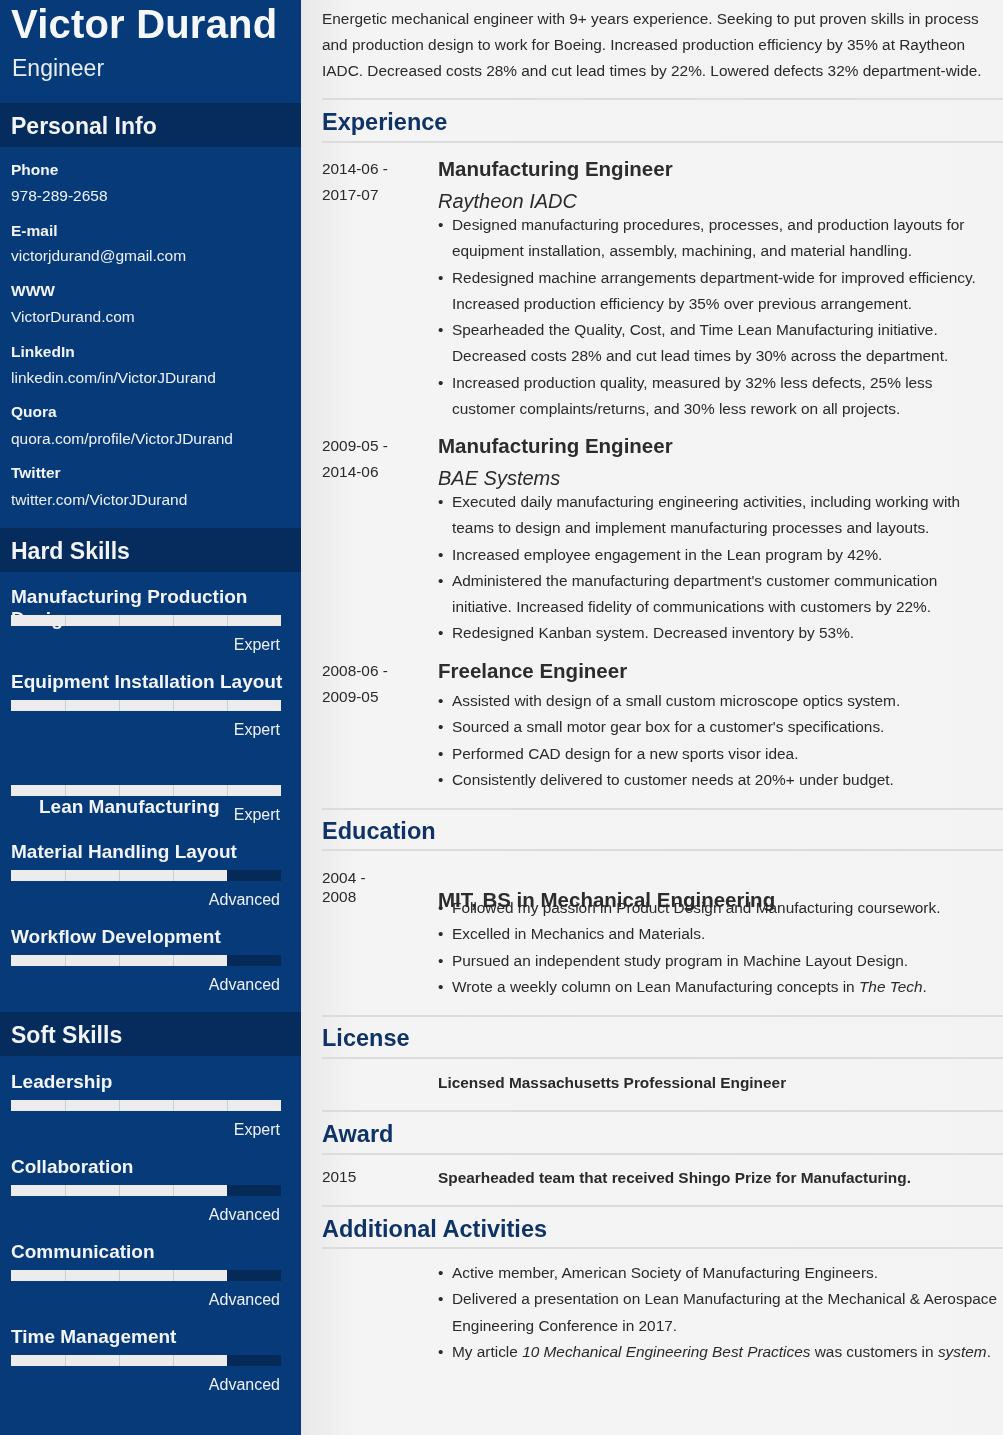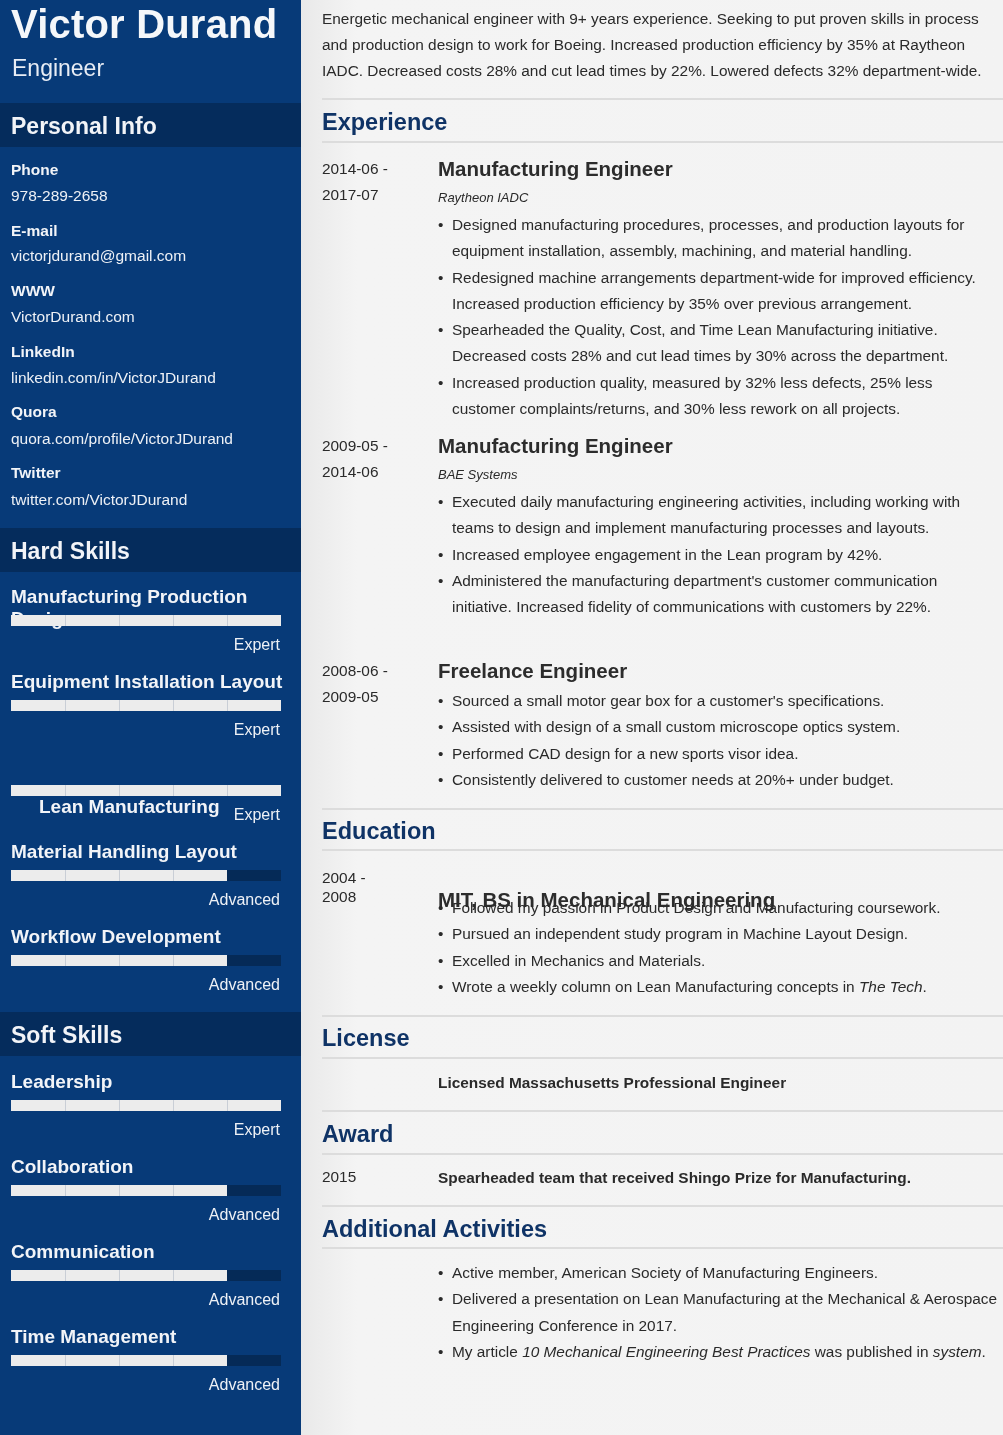--- a/index.html
+++ b/index.html
@@ -23,21 +23,21 @@
   .skill-fill { position: absolute; left: 0; top: 0; height: 11px; background: #ececec; }
   .skill-seg { position: absolute; top: 0; width: 1px; height: 11px; background: #c9ced6; }
   .skill-level { position: absolute; right: 21px; font-size: 16px; color: #eef1f6; text-align: right; }
 
   .summary { position: absolute; left: 21px; top: 6px; width: 676px; font-size: 15.4px; line-height: 26px; color: #2a2a2a; }
   .hr { position: absolute; left: 21px; width: 681px; height: 2px; background: #dcdcdc; }
   .sec-title { position: absolute; left: 21px; font-size: 23.5px; font-weight: bold; color: #0f3366; }
 
   .date { position: absolute; left: 21px; font-size: 15.4px; line-height: 26px; color: #2a2a2a; }
   .job-title { position: absolute; left: 137px; font-size: 20.5px; font-weight: bold; color: #2c2c2c; }
-  .company { position: absolute; left: 137px; font-size: 13px; font-style: italic; color: #2a2a2a; }
+  .company { position: absolute; left: 137px; font-size: 20px; font-style: italic; color: #2a2a2a; }
   .bullets { position: absolute; left: 137px; width: 560px; list-style: none; }
   .bullets li { position: relative; padding-left: 14px; font-size: 15.4px; line-height: 26.3px; color: #2a2a2a; }
   .bullets li::before { content: "•"; position: absolute; left: 0; top: 0; }
   .plain { position: absolute; left: 137px; font-size: 15.4px; font-weight: bold; color: #2a2a2a; }
   i { font-style: italic; }
 </style>
 </head>
 <body>
 
 <div class="sidebar">
@@ -202,47 +202,48 @@
 
   <div>
     <div class="date" style="top:433px">2009-05 -</div>
     <div class="date" style="top:459px">2014-06</div>
     <div class="job-title" style="top:434px">Manufacturing Engineer</div>
     <div class="company" style="top:467px">BAE Systems</div>
     <ul class="bullets" style="top:489px">
       <li>Executed daily manufacturing engineering activities, including working with teams to design and implement manufacturing processes and layouts.</li>
       <li>Increased employee engagement in the Lean program by 42%.</li>
       <li>Administered the manufacturing department's customer communication initiative. Increased fidelity of communications with customers by 22%.</li>
+      <li>Redesigned Kanban system. Decreased inventory by 53%.</li>
     </ul>
   </div>
 
   <div>
     <div class="date" style="top:658px">2008-06 -</div>
     <div class="date" style="top:684px">2009-05</div>
     <div class="job-title" style="top:659px">Freelance Engineer</div>
     <ul class="bullets" style="top:688px">
+      <li>Assisted with design of a small custom microscope optics system.</li>
       <li>Sourced a small motor gear box for a customer's specifications.</li>
-      <li>Assisted with design of a small custom microscope optics system.</li>
       <li>Performed CAD design for a new sports visor idea.</li>
       <li>Consistently delivered to customer needs at 20%+ under budget.</li>
     </ul>
   </div>
 
   <div class="hr" style="top:808px"></div>
 
   <div class="sec-title" style="top:818px">Education</div>
   <div class="hr" style="top:849px"></div>
   <div>
     <div class="date" style="top:865px">2004 -</div>
     <div class="date" style="top:884px">2008</div>
     <div class="job-title" style="top:888px">MIT, BS in Mechanical Engineering</div>
     <ul class="bullets" style="top:895px">
       <li>Followed my passion in Product Design and Manufacturing coursework.</li>
+      <li>Excelled in Mechanics and Materials.</li>
       <li>Pursued an independent study program in Machine Layout Design.</li>
-      <li>Excelled in Mechanics and Materials.</li>
       <li><span>Wrote a weekly column on Lean Manufacturing concepts in </span><i>The Tech</i><span>.</span></li>
     </ul>
   </div>
 
   <div class="hr" style="top:1015px"></div>
 
   <div class="sec-title" style="top:1025px">License</div>
   <div class="hr" style="top:1057px"></div>
   <div class="plain" style="top:1074px">Licensed Massachusetts Professional Engineer</div>
   <div class="hr" style="top:1110px"></div>
@@ -251,15 +252,15 @@
   <div class="hr" style="top:1153px"></div>
   <div class="date" style="top:1164px">2015</div>
   <div class="plain" style="top:1169px">Spearheaded team that received Shingo Prize for Manufacturing.</div>
   <div class="hr" style="top:1205px"></div>
 
   <div class="sec-title" style="top:1216px">Additional Activities</div>
   <div class="hr" style="top:1247px"></div>
   <ul class="bullets" style="top:1260px">
     <li>Active member, American Society of Manufacturing Engineers.</li>
     <li>Delivered a presentation on Lean Manufacturing at the Mechanical &amp; Aerospace Engineering Conference in 2017.</li>
-    <li><span>My article </span><i>10 Mechanical Engineering Best Practices</i><span> was published in </span><i>system</i><span>.</span></li>
+    <li><span>My article </span><i>10 Mechanical Engineering Best Practices</i><span> was customers in </span><i>system</i><span>.</span></li>
   </ul>
 </div>
 
 </body></html>

